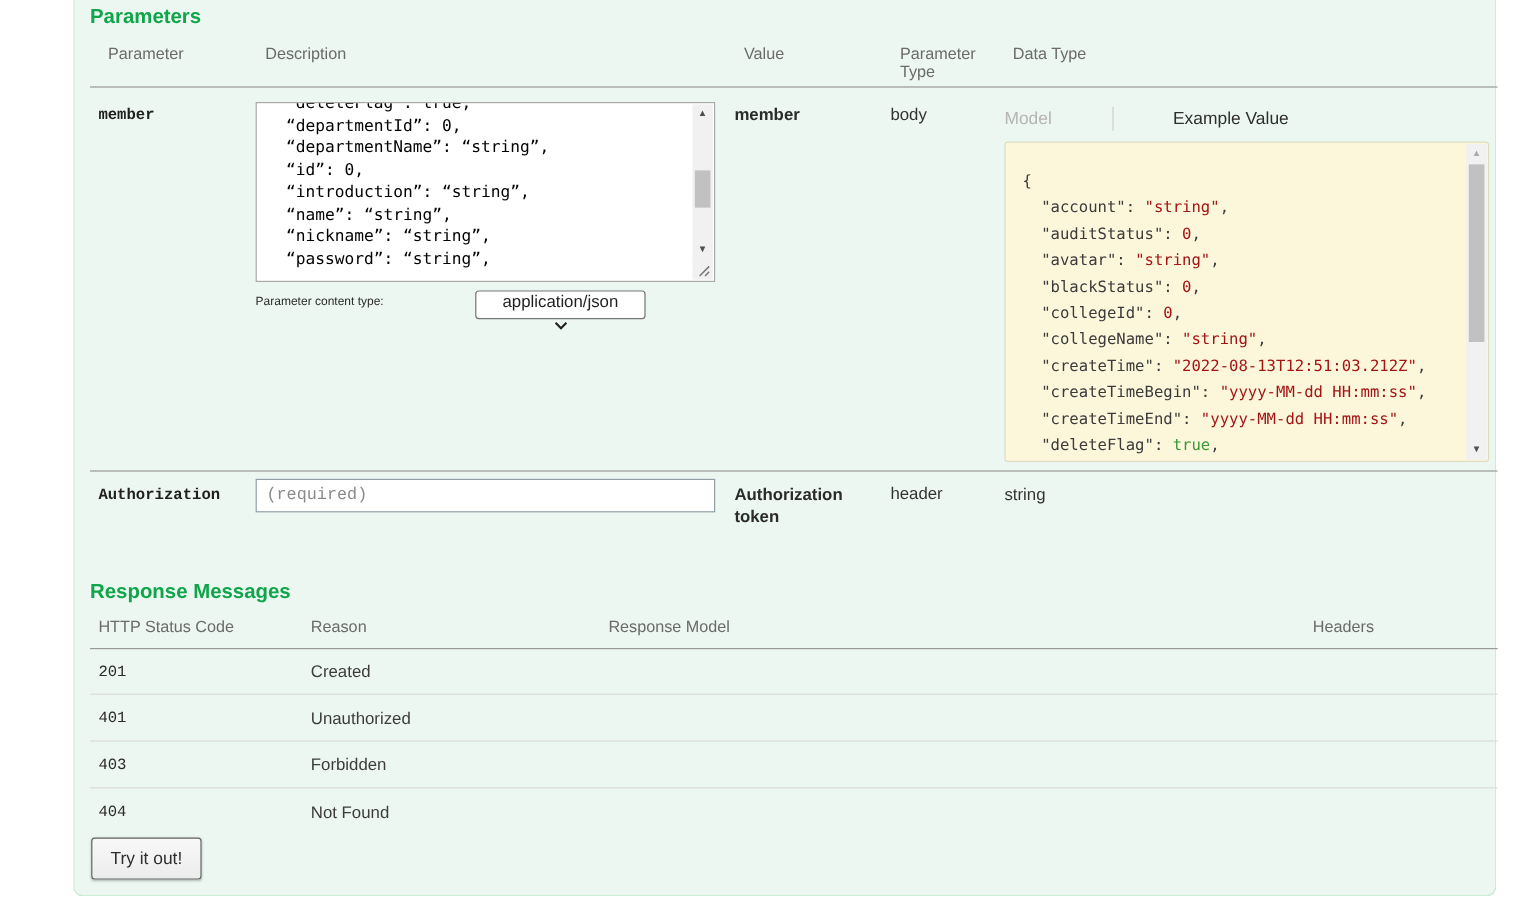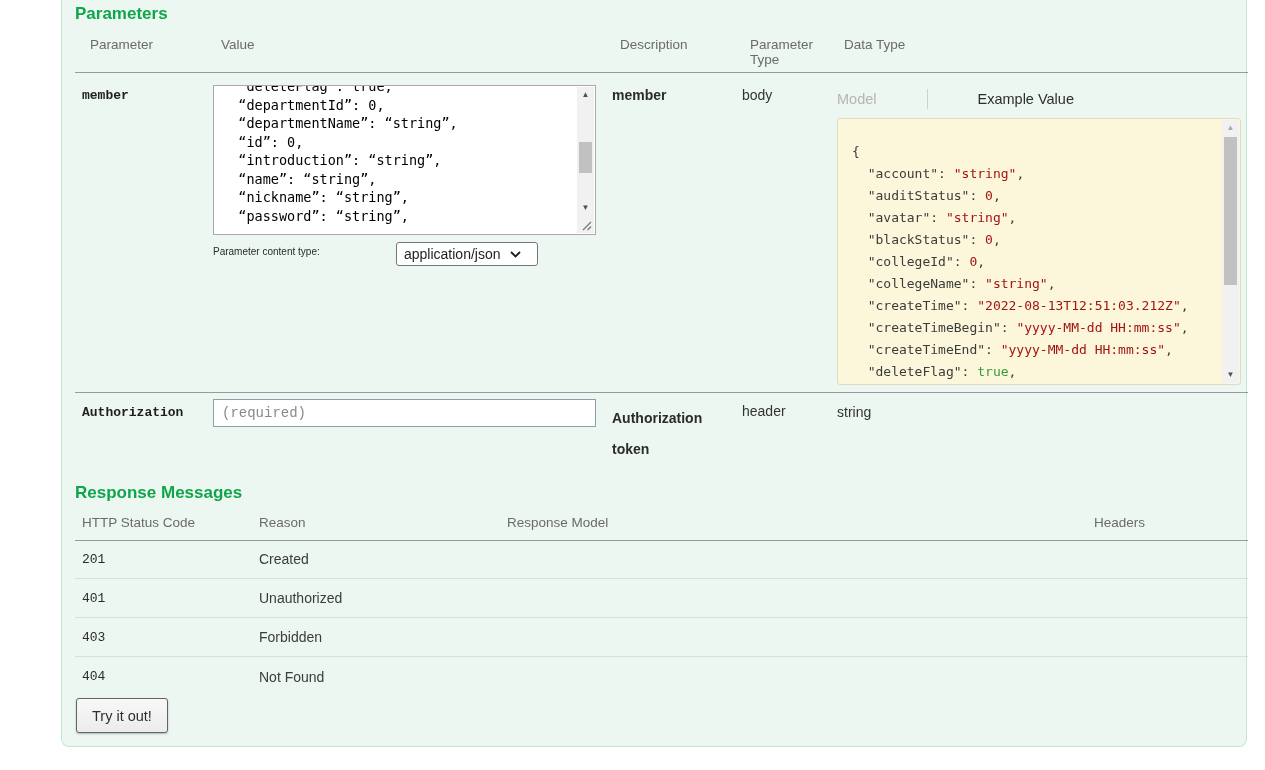--- a/index.html
+++ b/index.html
@@ -45,21 +45,21 @@
   .ta .sbar { top:1px; right:1px; bottom:18px; }
   .grip { position:absolute; right:1px; bottom:1px; width:17px; height:17px; background:#f1f1f1; }
   .grip svg { position:absolute; right:2px; bottom:2px; }
 
   
   .ct-label { position:absolute; left:151px; top:246px; font-size:10px; color:#2b2b2b; }
   .select {
     position:absolute; left:334px; top:242px; height:24px; min-width:142px;
     background:#fff; border:1px solid #767676; border-radius:3px;
     display:flex; align-items:center; padding:0 7px; gap:9px;
-    font-size:14px; color:#1f1f1f; cursor:default;
+    font-size:14px; color:#1f1f1f; cursor:default;flex-direction:column;
   }
 
   
   .tabs { position:absolute; left:775px; top:89px; display:flex; align-items:center; font-size:14.5px;gap:40px; }
   .tab-model { color:#b5b5b5; cursor:pointer; }
   .tab-div { width:1px; height:20px; background:#cfcfcf; margin:0 10px; }
   .tab-example { color:#2e2e2e; cursor:pointer; }
 
   
   .ex {
@@ -102,22 +102,22 @@
 </style>
 </head>
 <body>
 
 <div class="panel">
 
   <div class="abs green-heading" style="left:13px; top:4px;">Parameters</div>
 
   <div class="p-head">
     <div class="col-head">Parameter</div>
+    <div class="col-head">Description</div>
     <div class="col-head">Value</div>
-    <div class="col-head">Description</div>
     <div class="col-head" style="width:80px;">Parameter Type</div>
     <div class="col-head">Data Type</div>
   </div>
   <div class="hr-dark" style="top:72px;"></div>
 
   <div class="abs mono-label" style="left:20px; top:88px;">member</div>
 
   <div class="ta">
     <div class="ta-clip">
       <pre class="ta-pre">  “deleteFlag”: true,
@@ -168,21 +168,21 @@
       <div class="sb-arr dim" style="top:0;">▲</div>
       <div class="sb-thumb" style="top:17px; height:148px;"></div>
       <div class="sb-arr" style="bottom:0;">▼</div>
     </div>
   </div>
 
   <div class="hr-dark" style="top:392px;"></div>
 
   <div class="abs mono-label" style="left:20px; top:405px;">Authorization</div>
   <input class="auth-input" type="text" placeholder="(required)" style="">
-  <div class="abs bold-desc" style="left:550px; top:403px; width:118px; line-height:31px;">Authorization token</div>
+  <div class="abs bold-desc" style="left:550px; top:403px; width:118px; line-height:18px;">Authorization token</div>
   <div class="abs cell-text" style="left:680px; top:403px;">header</div>
   <div class="abs cell-text" style="left:775px; top:404px;">string</div>
 
   <div class="abs green-heading" style="left:13px; top:483px;">Response Messages</div>
 
   <div class="rm-head">
     <div class="col-head">HTTP Status Code</div>
     <div class="col-head">Reason</div>
     <div class="col-head">Response Model</div>
     <div class="col-head">Headers</div>

